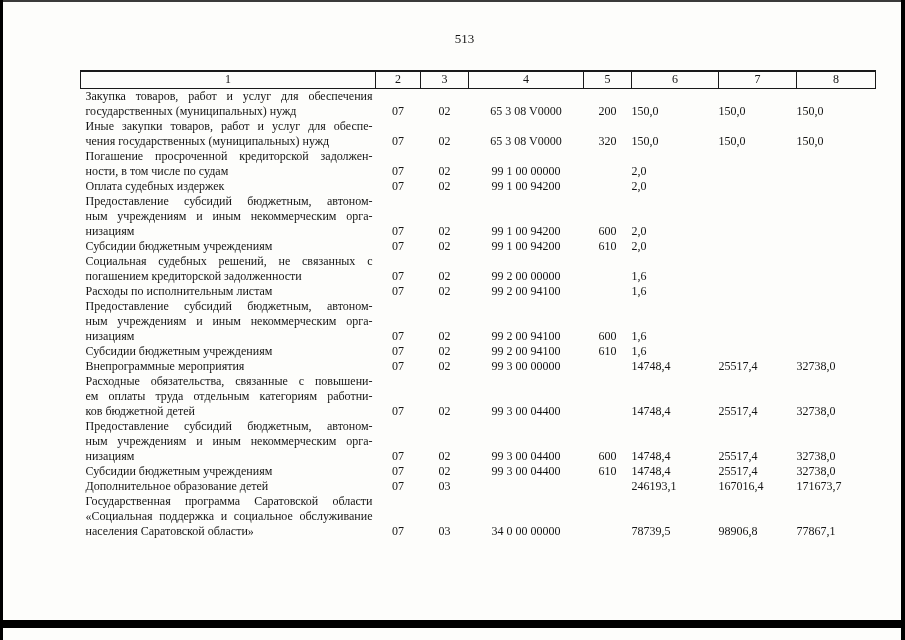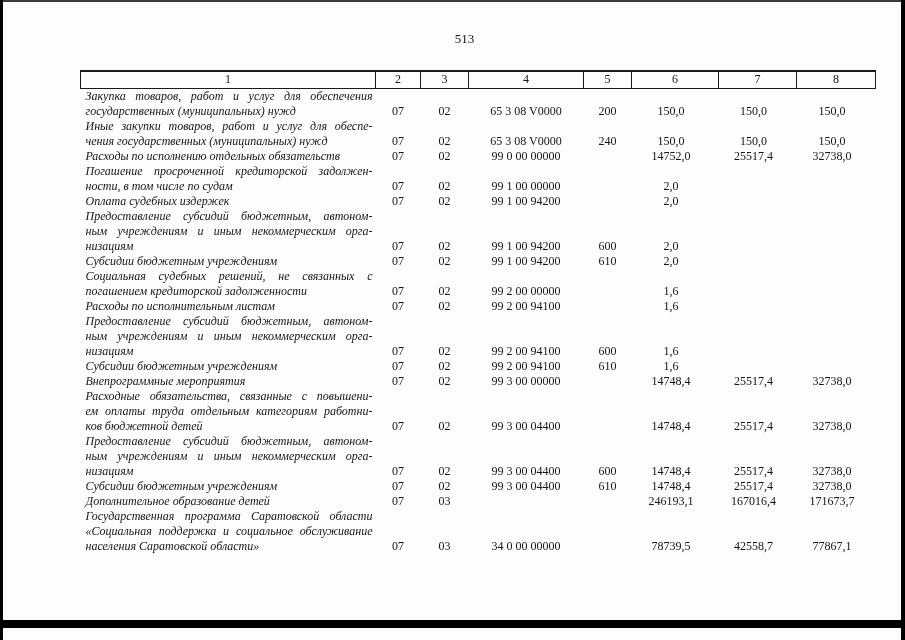--- a/index.html
+++ b/index.html
@@ -29,24 +29,24 @@
     font-size: 12px;
     text-align: center;
   }
   tbody td {
     padding: 0;
     vertical-align: bottom;
     font-size: 12px;
     line-height: 15px;
   }
   td.c-name { text-align: left; padding-left: 5px; padding-right: 3px; }
-  td.c-name .ln { min-height: 15px; font-style: italic; }
+  td.c-name .ln { min-height: 15px; }
   td.c-name .ln.just { text-align: justify; text-align-last: justify; }
   td.c-center { text-align: center; }
-  td.c-right { text-align: center; padding-right: 8px; }
+  td.c-right { text-align: left; padding-right: 8px; }
   .edge { position: absolute; background: #000; }
   .edge-top { left: 0; top: 0; width: 905px; height: 2px; background: #3a3a3a; }
   .edge-left { left: 0; top: 0; width: 3px; height: 640px; }
   .edge-right { left: 901px; top: 0; width: 4px; height: 640px; }
   .edge-bottom { left: 0; top: 620px; width: 905px; height: 8px; }
 </style>
 </head>
 <body>
 
 <div class="page">
@@ -91,36 +91,24 @@
           <td class="c-right">150,0</td>
         </tr>
         <tr>
           <td class="c-name">
             <div class="ln just">Иные закупки товаров, работ и услуг для обеспе-</div>
             <div class="ln">чения государственных (муниципальных) нужд</div>
           </td>
           <td class="c-center">07</td>
           <td class="c-center">02</td>
           <td class="c-center">65 3 08 V0000</td>
-          <td class="c-center">240</td>
-          <td class="c-right">150,0</td>
-          <td class="c-right">150,0</td>
-          <td class="c-right">150,0</td>
-        </tr>
-        <tr>
-          <td class="c-name">
-            <div class="ln">Расходы по исполнению отдельных обязательств</div>
-          </td>
-          <td class="c-center">07</td>
-          <td class="c-center">02</td>
-          <td class="c-center">99 0 00 00000</td>
-          <td class="c-center"></td>
-          <td class="c-right">14752,0</td>
-          <td class="c-right">25517,4</td>
-          <td class="c-right">32738,0</td>
+          <td class="c-center">320</td>
+          <td class="c-right">150,0</td>
+          <td class="c-right">150,0</td>
+          <td class="c-right">150,0</td>
         </tr>
         <tr>
           <td class="c-name">
             <div class="ln just">Погашение просроченной кредиторской задолжен-</div>
             <div class="ln">ности, в том числе по судам</div>
           </td>
           <td class="c-center">07</td>
           <td class="c-center">02</td>
           <td class="c-center">99 1 00 00000</td>
           <td class="c-center"></td>
@@ -285,21 +273,21 @@
           <td class="c-name">
             <div class="ln just">Государственная программа Саратовской области</div>
             <div class="ln just">«Социальная поддержка и социальное обслуживание</div>
             <div class="ln">населения Саратовской области»</div>
           </td>
           <td class="c-center">07</td>
           <td class="c-center">03</td>
           <td class="c-center">34 0 00 00000</td>
           <td class="c-center"></td>
           <td class="c-right">78739,5</td>
-          <td class="c-right">42558,7</td>
+          <td class="c-right">98906,8</td>
           <td class="c-right">77867,1</td>
         </tr>
       </tbody>
   </table>
 
   <div class="edge edge-top"></div>
   <div class="edge edge-left"></div>
   <div class="edge edge-right"></div>
   <div class="edge edge-bottom"></div>
 

